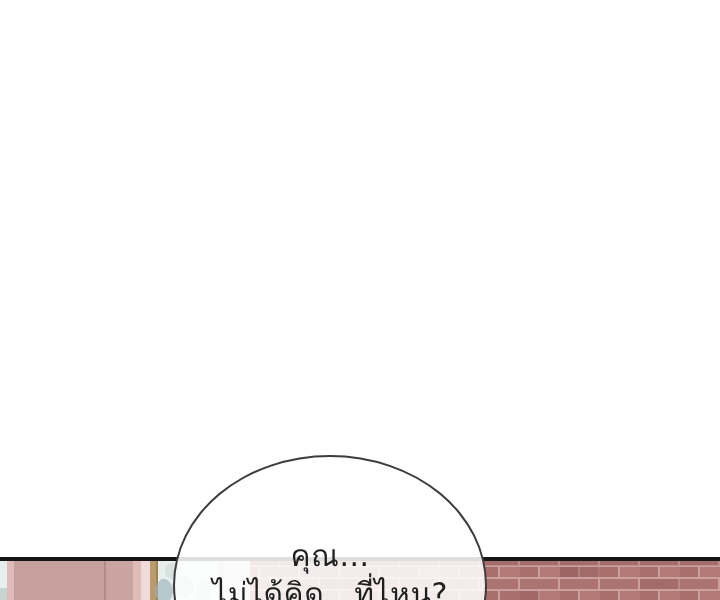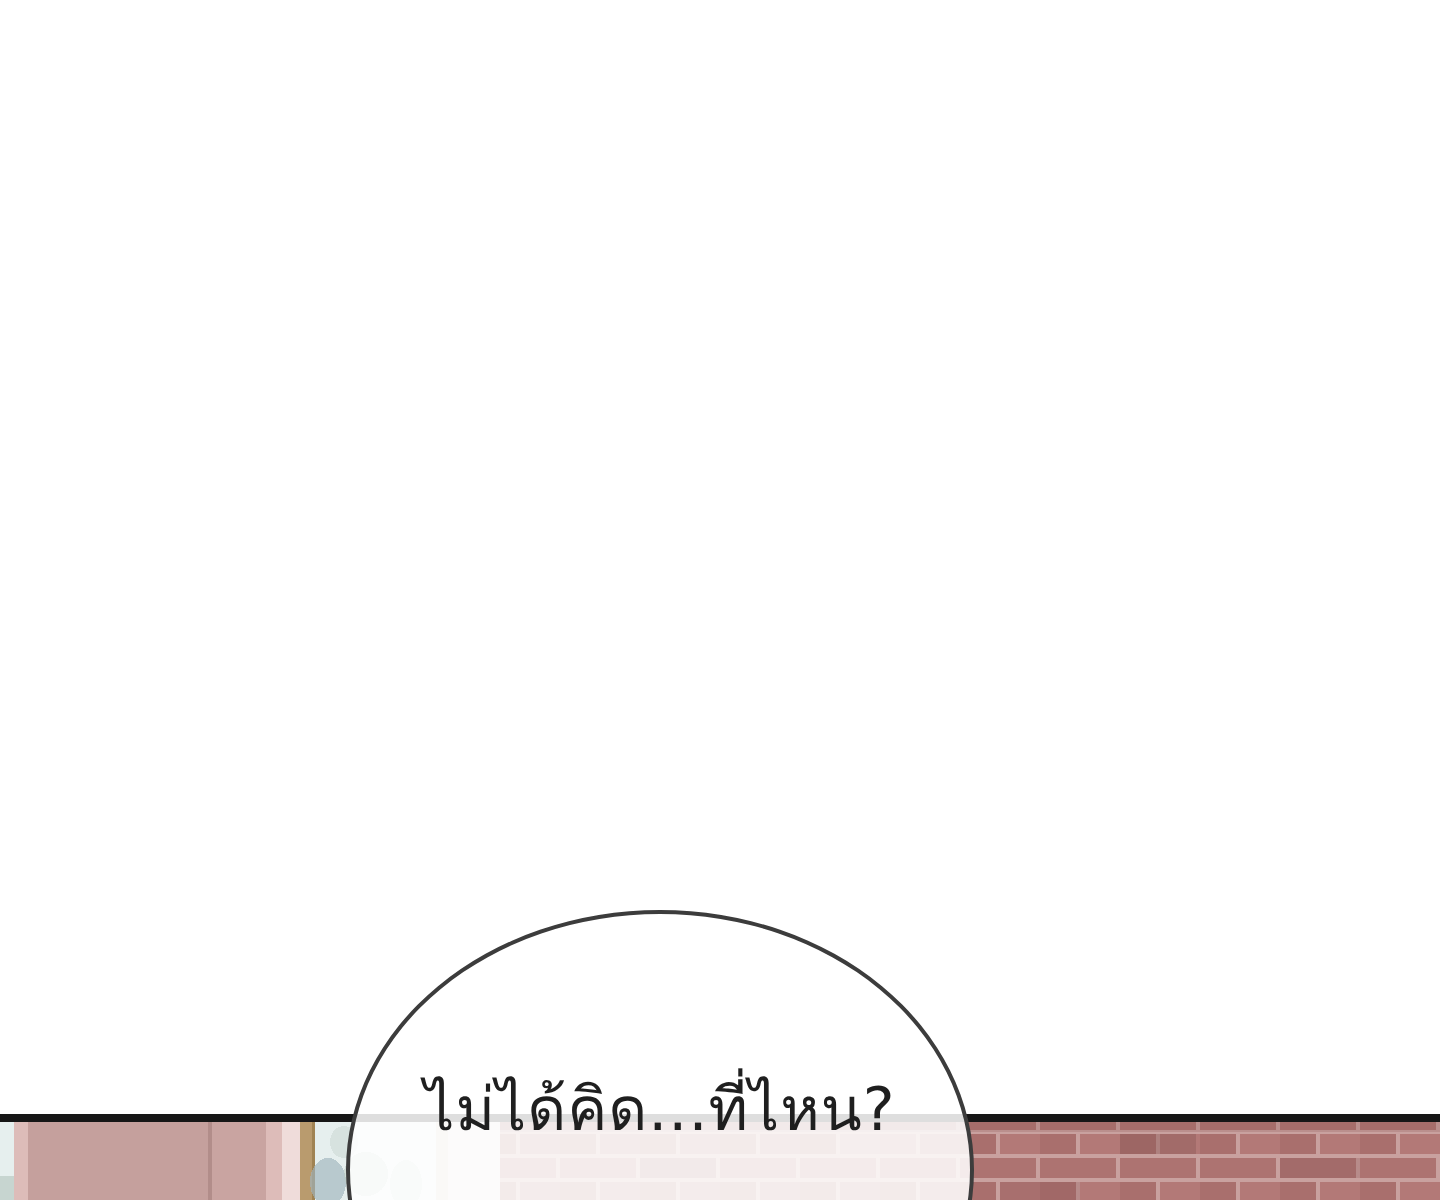--- a/index.html
+++ b/index.html
@@ -113,16 +113,17 @@
           <rect x="250" y="0" width="470" height="5" style="fill:var(--brick-dark,#8f5a58)" opacity="0.25"></rect>
         </g>
       </g>
     </svg>
     <div class="panel-line"></div>
   </div>
 
   <div class="bubble"></div>
 
   <div class="dialogue">
+    <div>คุณ...</div>
     <div>ไม่ได้คิด...ที่ไหน?</div>
   </div>
 
 </div>
 
 </body></html>

